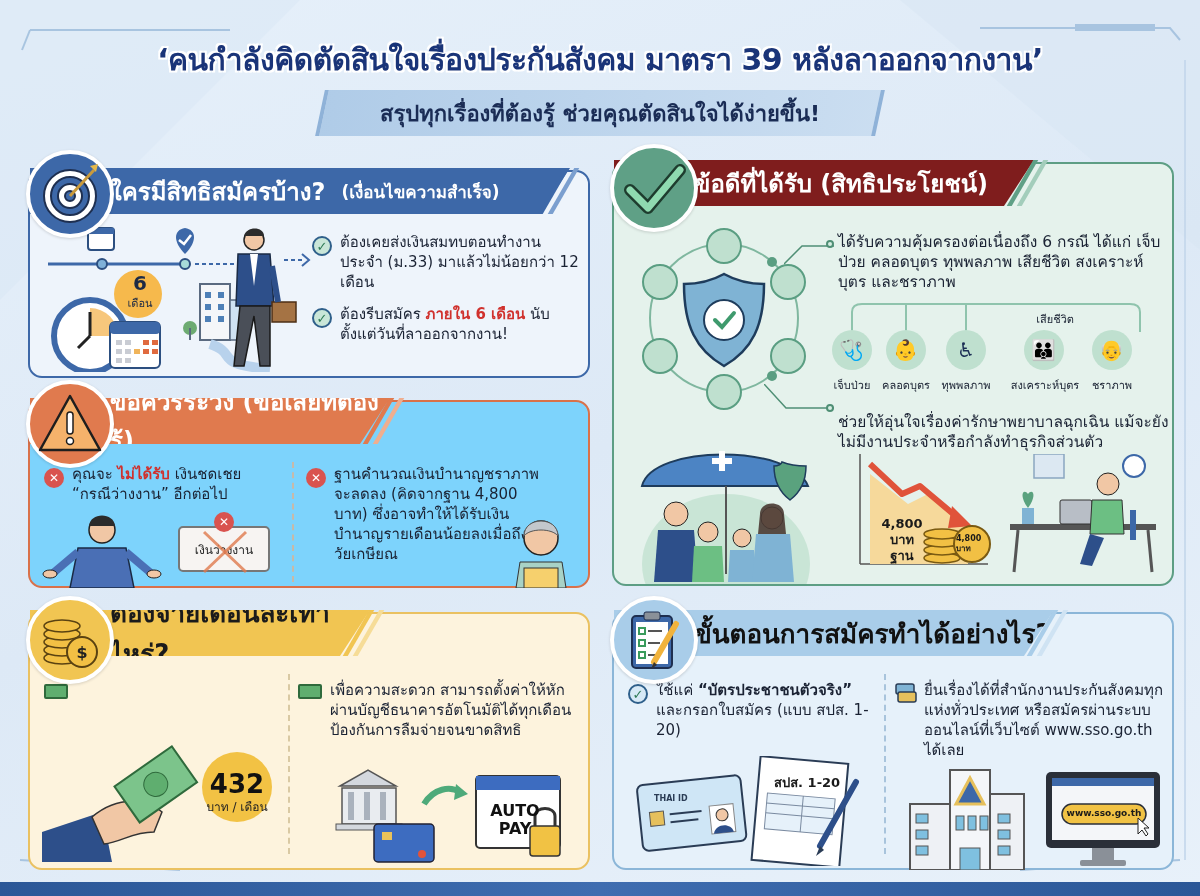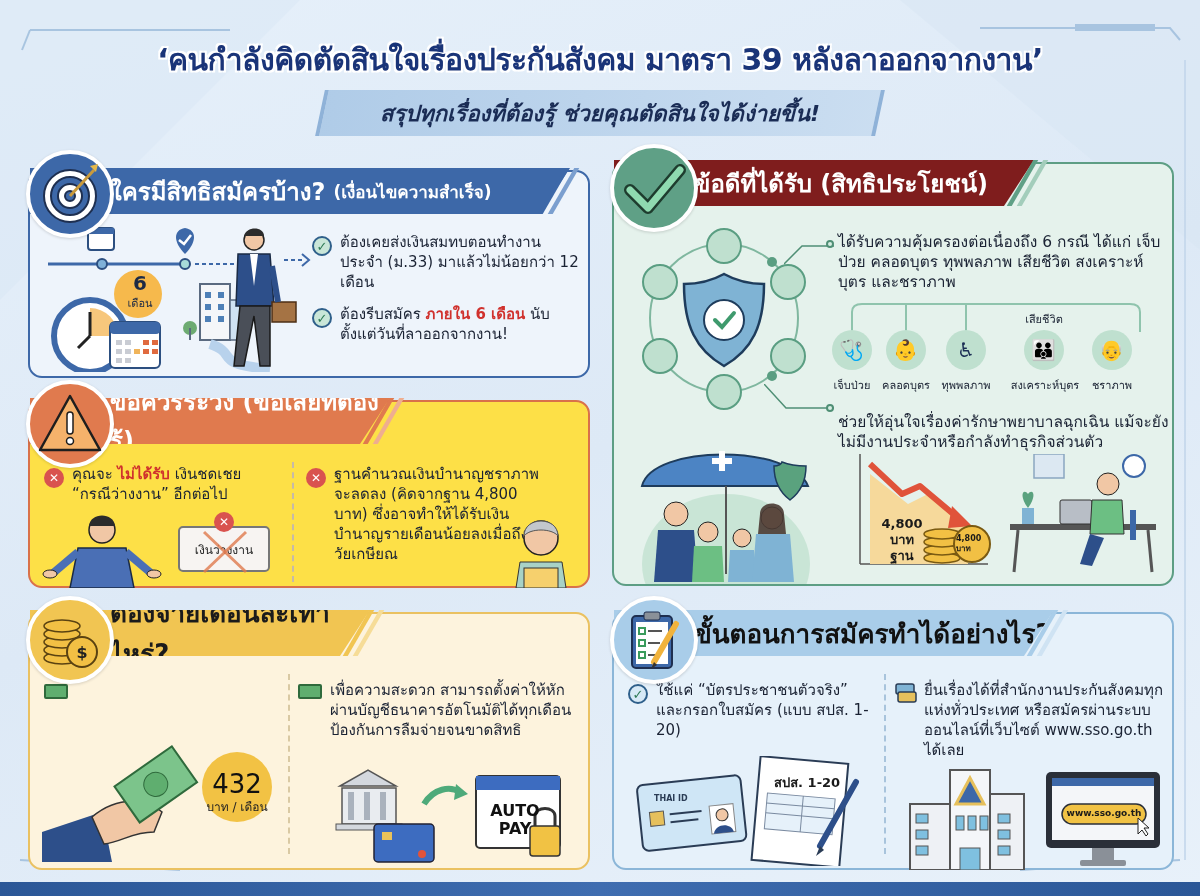--- a/index.html
+++ b/index.html
@@ -21,21 +21,21 @@
     text-shadow: 0 0 3px #fff, 2px 2px 0 #fff, -2px -2px 0 #fff, 2px -2px 0 #fff, -2px 2px 0 #fff;
   }
   .subtitle-wrap {
     position:absolute; top:90px; left:320px; width:560px; height:46px;
     background: linear-gradient(90deg, rgba(170,200,230,0.9), rgba(200,220,240,0.9));
     transform: skewX(-12deg);
     border-left: 4px solid #8fb2d8; border-right: 4px solid #8fb2d8;
   }
   .subtitle {
     position:absolute; top:96px; left:320px; width:560px; text-align:center;
-    font-size: 22px; font-style: italic; color:#1a2c55; font-weight: bold;
+    font-size: 22px; color:#1a2c55; font-weight: bold;
   }
 
   
   .panel {
     position:absolute; border-radius: 14px; border: 2px solid;
   }
   .panel-head {
     position:absolute; height: 46px;
     clip-path: polygon(0 0, 100% 0, calc(100% - 30px) 100%, 0 100%);
     display:flex; align-items:center; padding-left: 80px;
@@ -49,41 +49,41 @@
     position:absolute; top:0; width:5px; height:46px; transform: skewX(-30deg);
   }
   .badge {
     position:absolute; width: 88px; height: 88px; border-radius: 50%;
     border: 4px solid #fff; display:flex; align-items:center; justify-content:center;
     box-shadow: 0 1px 3px rgba(0,0,0,0.15);
   }
 
   
   .p-elig { left: 28px; top: 170px; width: 562px; height: 208px; background: #eef4fb; border-color:#3d68a8; }
-  .p-elig .panel-head { left: 0; top: -4px; width: 540px; background: #3d68a8; }
-
-  
-  .p-warn { left: 28px; top: 400px; width: 562px; height: 188px; background: #fde047; border-color:#d9714a; }
+  .p-elig .panel-head { left: 0; top: -4px; width: 540px; background: #3d68a8; gap: 8px; }
+
+  
+  .p-warn { left: 28px; top: 400px; width: 562px; height: 188px; background: #7dd3fc; border-color:#d9714a; }
   .p-warn .panel-head { left: 0; top: -4px; width: 360px; background: #e07a4e; }
 
   
   .p-pay { left: 28px; top: 612px; width: 562px; height: 258px; background: #fdf3dd; border-color:#eac161; }
   .p-pay .panel-head { left: 0; top: -4px; width: 340px; background: #f1c552; color:#1b1b1b; font-size: 26px; }
 
   
   .p-ben { left: 612px; top: 162px; width: 562px; height: 424px; background: #e5f2ec; border-color:#5d9e84; }
   .p-ben .panel-head { left: 0; top: -4px; width: 420px; background: #7f1d1d; }
 
   
   .p-steps { left: 612px; top: 612px; width: 562px; height: 258px; background: #e6f1fa; border-color:#8bb6d8; }
   .p-steps .panel-head { left: 0; top: -4px; width: 440px; background: #a9cde9; color:#111; font-size: 26px; }
 
   .txt { position:absolute; font-size: 15px; line-height: 20px; color:#1a2233; }
   .red { color:#d0312d; font-weight: bold; }
-  .bold { font-weight: normal; }
+  .bold { font-weight: bold; }
   .chk {
     position:absolute; width:20px; height:20px; border-radius:50%;
     border:2px solid #2e5f8a; background:#c9e6d8; display:flex; align-items:center; justify-content:center;
     font-size: 13px; color:#2e7a55; font-weight: bold;
   }
   .xmark {
     position:absolute; width:20px; height:20px; border-radius:50%;
     background:#d9534f; color:#fff; display:flex; align-items:center; justify-content:center;
     font-size: 12px; font-weight: bold;
   }
@@ -95,21 +95,21 @@
   .circle-icon {
     position:absolute; width:40px; height:40px; border-radius:50%; background:#bfe0cf;
     display:flex; align-items:center; justify-content:center; font-size: 20px;
   }
   .cat-label { position:absolute; font-size: 11px; color:#1a2233; text-align:center; width: 70px; }
 
   .coin-432 {
     position:absolute; width: 70px; height: 70px; border-radius:50%; background:#f2c244;
     display:flex; flex-direction:column; align-items:center; justify-content:center;
   }
-  .coin-432 .n { font-size: 26px; font-weight:normal; color:#111; line-height: 26px; margin-top: 12px; }
+  .coin-432 .n { font-size: 26px; font-weight:bold; color:#111; line-height: 26px; margin-top: 12px; }
   .coin-432 .u { font-size: 12px; color:#222; }
 </style>
 </head>
 <body>
 
 <svg class="bg-deco" width="1200" height="896">
   <polygon points="0,0 300,0 0,300" fill="#dbe8f5" opacity="0.6"></polygon>
   <polygon points="1200,0 900,0 1200,250" fill="#d8e6f4" opacity="0.6"></polygon>
   <path d="M30 30 L230 30" stroke="#a8c4e0" stroke-width="2" fill="none"></path>
   <path d="M30 30 L22 50" stroke="#a8c4e0" stroke-width="2" fill="none"></path>
@@ -366,21 +366,21 @@
   </svg>
 
   <div style="position:absolute;left:212px;top:76px;width:8px;height:8px;border-radius:50%;border:2px solid #4f8f75;background:#d6eee3"></div>
   <div class="txt" style="left:224px;top:68px;width:326px;font-size:15.5px">ได้รับความคุ้มครองต่อเนื่องถึง 6 กรณี ได้แก่ เจ็บป่วย คลอดบุตร ทุพพลภาพ เสียชีวิต สงเคราะห์บุตร และชราภาพ</div>
 
   <svg style="position:absolute;left:226px;top:138px" width="320" height="30">
     <path d="M12 30 L12 10 C12 4 16 2 22 2 L290 2 C296 2 300 4 300 10 L300 30" stroke="#8fc4ad" stroke-width="2" fill="none"></path>
     <line x1="66" y1="2" x2="66" y2="30" stroke="#8fc4ad" stroke-width="2"></line>
     <line x1="126" y1="2" x2="126" y2="30" stroke="#8fc4ad" stroke-width="2"></line>
   </svg>
-  <div style="position:absolute;left:400px;top:146px;width:60px;text-align:center;font-size:11px;color:#1a2233">เสียชีวิต</div>
+  <div style="position:absolute;left:400px;top:146px;width:60px;text-align:right;font-size:11px;color:#1a2233">เสียชีวิต</div>
 
   <div class="circle-icon" style="left:218px;top:166px">🩺</div>
   <div class="circle-icon" style="left:272px;top:166px">👶</div>
   <div class="circle-icon" style="left:332px;top:166px">♿</div>
   <div class="circle-icon" style="left:410px;top:166px">👪</div>
   <div class="circle-icon" style="left:478px;top:166px">👴</div>
 
   <div class="cat-label" style="left:203px;top:212px">เจ็บป่วย</div>
   <div class="cat-label" style="left:257px;top:212px">คลอดบุตร</div>
   <div class="cat-label" style="left:317px;top:212px">ทุพพลภาพ</div>

